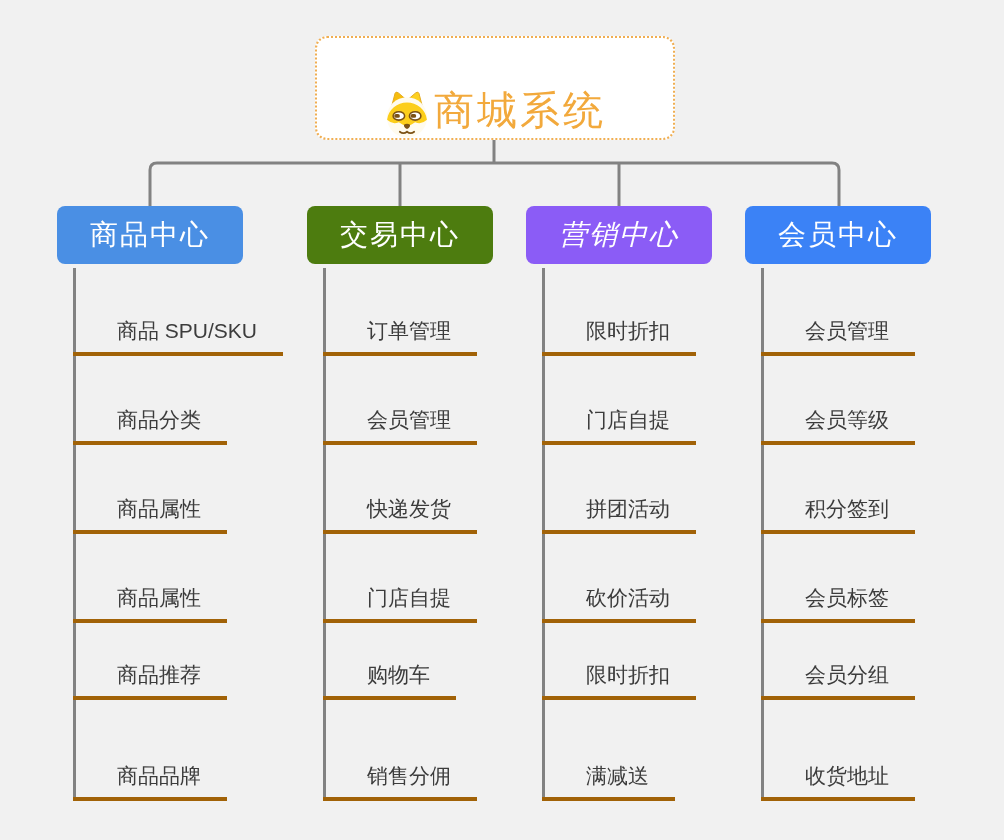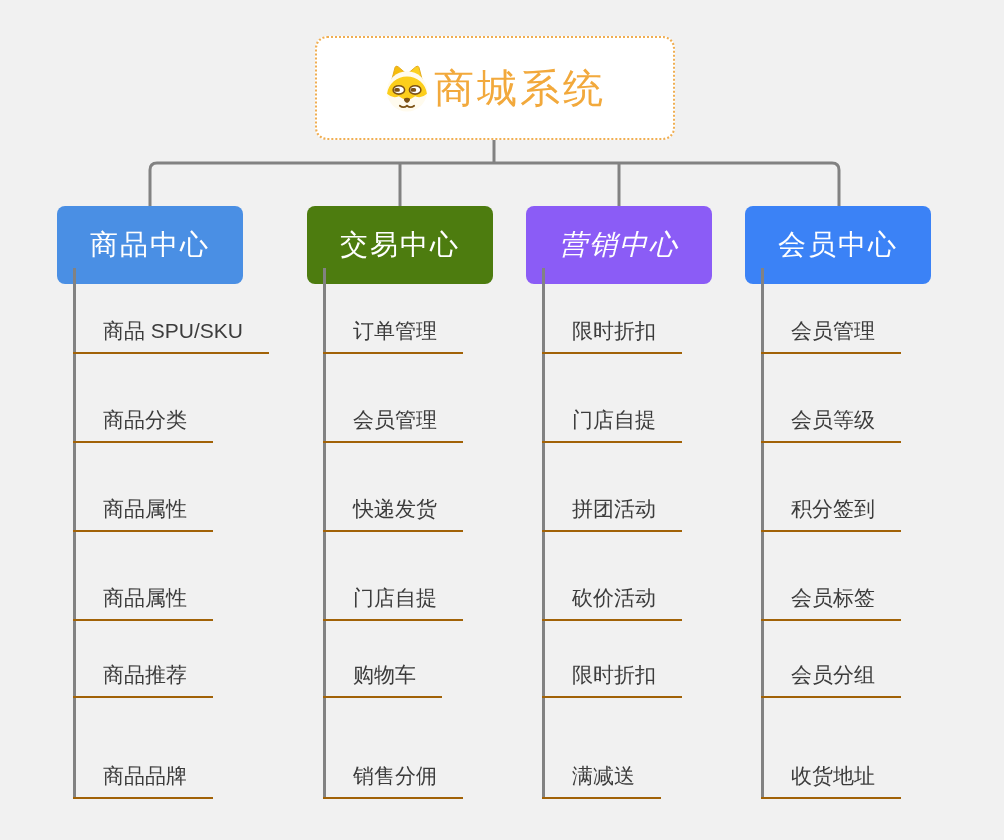--- a/index.html
+++ b/index.html
@@ -9,39 +9,39 @@
     font-family:"Liberation Sans","DejaVu Sans",sans-serif;
   }
   .canvas{position:absolute;inset:0;}
   svg.connectors{position:absolute;left:0;top:0;pointer-events:none;}
 
   
   .root-node{
     position:absolute;left:315px;top:36px;width:360px;height:104px;
     background:#ffffff;border:2px dotted #f0ae52;border-radius:12px;
     box-sizing:border-box;
-    display:flex;align-items:center;justify-content:center;gap:4px;
+    display:flex;align-items:flex-end;justify-content:center;gap:4px;
     cursor:pointer;
   }
   .root-label{font-size:40px;letter-spacing:3px;font-weight:500;}
   .root-icon{width:46px;height:48px;flex:0 0 auto;}
 
   
   .branch{position:absolute;top:206px;width:186px;}
   .branch-box{
-    position:absolute;left:0;top:0;width:186px;height:78px;
+    position:absolute;left:0;top:0;width:186px;height:58px;
     border-radius:8px;color:#ffffff;font-size:28px;letter-spacing:2px;
     display:flex;align-items:center;justify-content:center;
     cursor:pointer;
   }
   .trunk{position:absolute;left:16px;top:62px;width:3px;height:531px;}
   .item{
     position:absolute;left:16px;white-space:nowrap;
     font-size:21px;color:#3c3c3c;line-height:34px;
-    padding:0 26px 4px 30px;border-bottom:2px solid #a16207;
+    padding:0 26px 4px 44px;border-bottom:4px solid #a16207;
     cursor:pointer;
   }
   .b1{left:57px}.b2{left:307px}.b3{left:526px}.b4{left:745px}
   .i1{top:108px}.i2{top:197px}.i3{top:286px}.i4{top:375px}.i5{top:452px}.i6{top:553px}
 </style>
 </head>
 <body>
 
 <div class="canvas">
 

